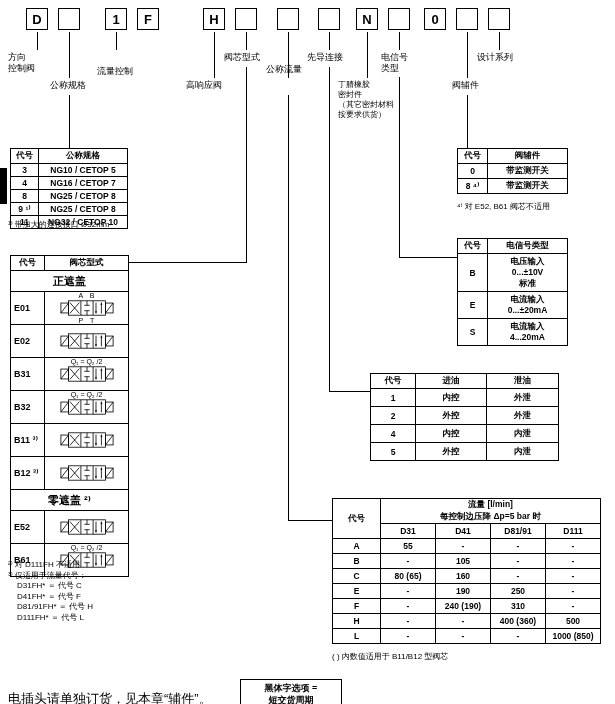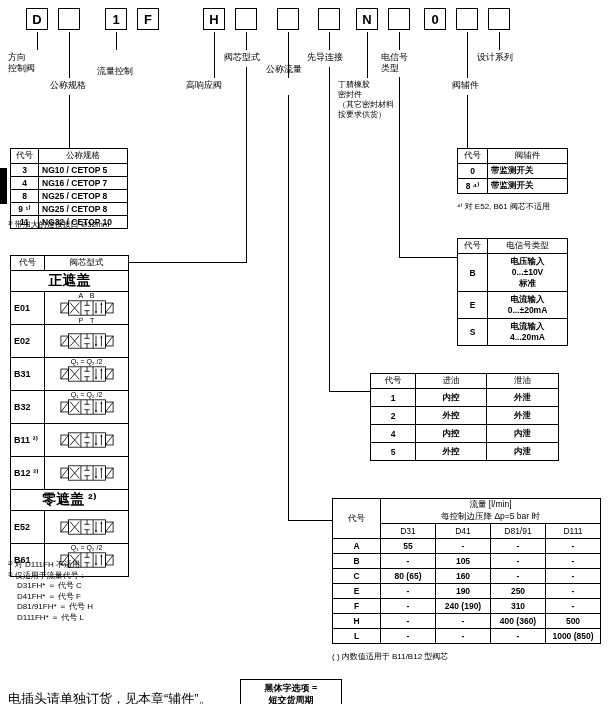--- a/index.html
+++ b/index.html
@@ -7,30 +7,30 @@
   body{position:relative;background:#fff;color:#000;
        font-family:"Liberation Sans","DejaVu Sans",sans-serif;overflow:hidden}
   .code-box{position:absolute;top:8px;width:22px;height:22px;border:1.6px solid #000;
             display:flex;align-items:center;justify-content:center;font-size:13px;font-weight:bold;background:#fff}
   .vline{position:absolute;width:1px;background:#000}
   .hline{position:absolute;height:1px;background:#000}
   .lbl{position:absolute;font-size:9px;line-height:11px;white-space:pre-line}
   .lbl.small{font-size:8px;line-height:10px}
   .dtable{position:absolute;border-collapse:collapse;background:#fff}
   .dtable th,.dtable td{border:1px solid #000;font-size:8.5px;padding:0 3px;text-align:center;vertical-align:middle}
-  .dtable th{font-weight:normal;height:15px}
+  .dtable th{font-weight:bold;height:15px}
   .dtable td{font-weight:bold}
-  .dtable td.left{text-align:left}
+  .dtable td.left{text-align:center}
   .size-table td{height:13px}
   .acc-table td{height:15px}
   .sig-table td.pre{white-space:pre-line;line-height:11px;padding:2px 3px}
   .pilot-table td{height:18px}
   .flow-table td{height:15px}
   .spool-table td.code-cell{width:34px;text-align:left;padding-left:3px;font-size:9px}
-  .spool-table .band td{height:21px;font-size:14px}
+  .spool-table .band td{height:21px;font-size:11px}
   .sym-cell{padding:0 !important;width:84px;height:32px}
   .ann{font-size:7px;line-height:7px;height:7px;text-align:center;font-weight:normal}
   .sym{display:flex;justify-content:center;align-items:center;height:18px}
   .fn{position:absolute;font-size:8px;line-height:10.5px}
   .fn .ind{padding-left:9px}
   .note-box{position:absolute;border:1.2px solid #000;text-align:center;font-size:9px;
             font-weight:bold;line-height:12px;padding:2px 6px;background:#fff}
   .page-tab{position:absolute;left:0;top:168px;width:7px;height:36px;background:#000}
 </style>
 </head>

